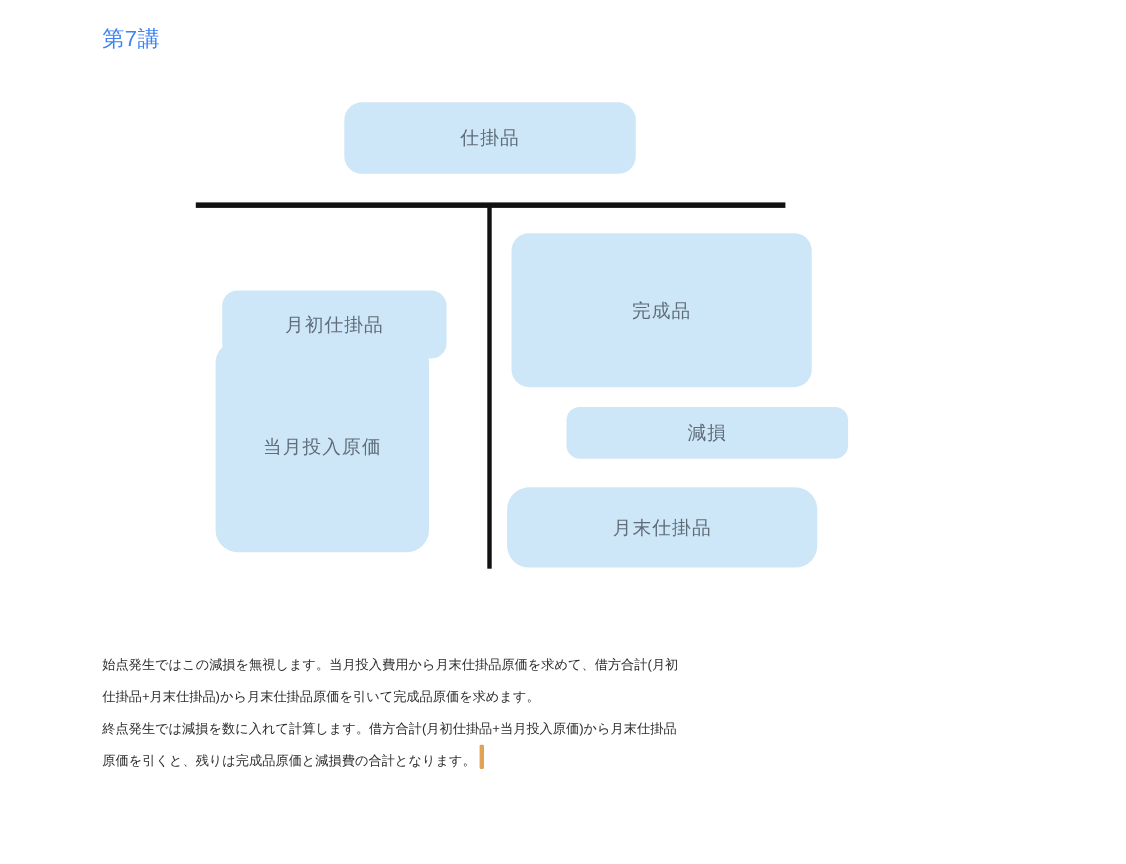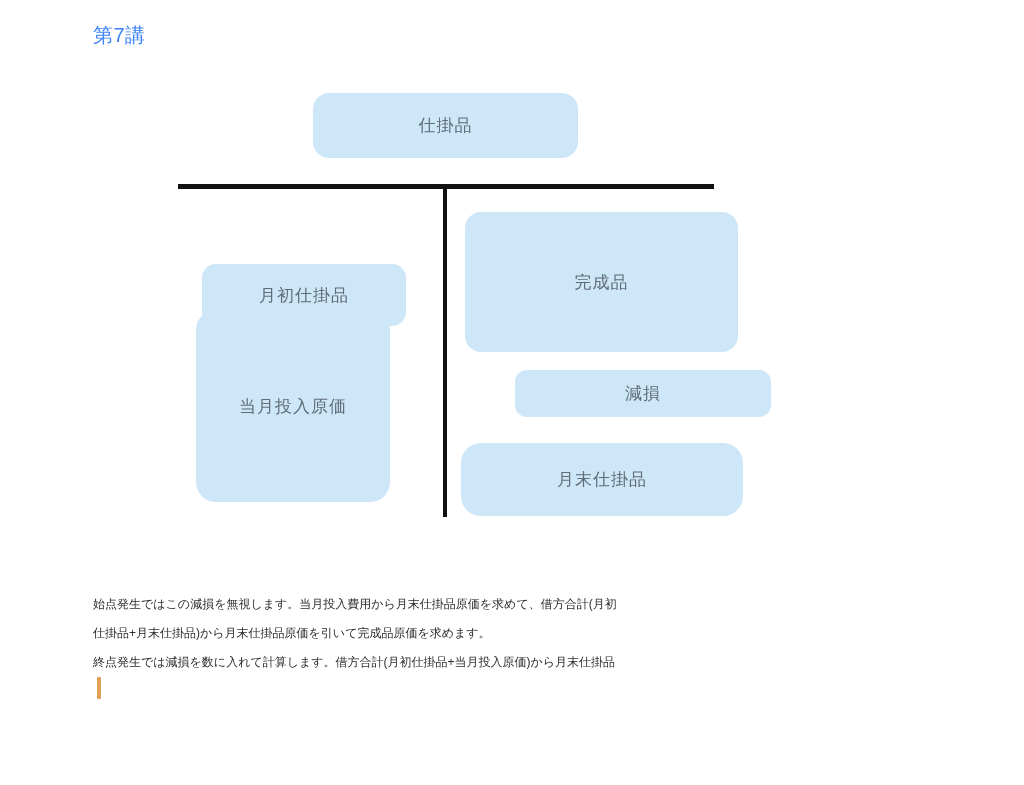--- a/index.html
+++ b/index.html
@@ -76,17 +76,17 @@
     <div class="box box-end-wip">
       <span>月末仕掛品</span>
     </div>
   </div>
 
   <div class="notes">
     <div class="note-line">始点発生ではこの減損を無視します。当月投入費用から月末仕掛品原価を求めて、借方合計(月初</div>
     <div class="note-line">仕掛品+月末仕掛品)から月末仕掛品原価を引いて完成品原価を求めます。</div>
     <div class="note-line">終点発生では減損を数に入れて計算します。借方合計(月初仕掛品+当月投入原価)から月末仕掛品</div>
     <div class="note-line">
-      <span class="caret"></span>
+      <span>原価を引くと、残りは完成品原価と減損費の合計となります。</span><span class="caret"></span>
     </div>
   </div>
 
 </div>
 
 </body></html>

